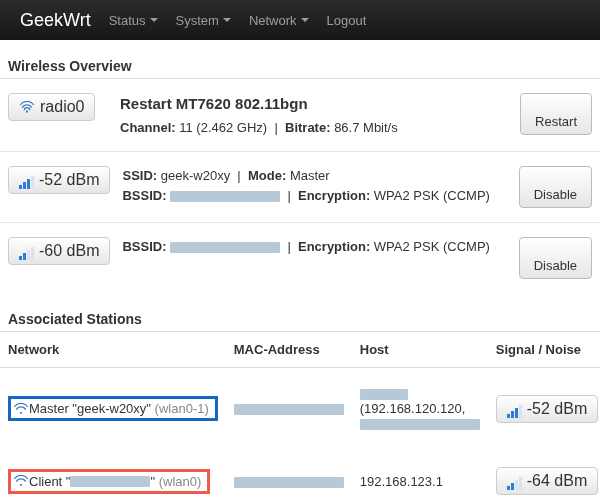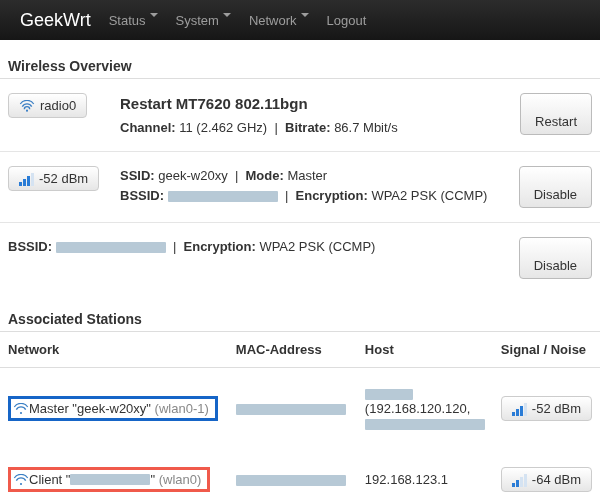--- a/index.html
+++ b/index.html
@@ -27,20 +27,21 @@
     color: #fff;
     font-size: 18px;
     margin-right: 18px;
     white-space: nowrap;
   }
   .nav-item {
     color: #9d9d9d;
     margin-right: 18px;
     font-size: 13px;
     display: inline-flex;
+    align-items: center;
     cursor: pointer;
   }
   .caret {
     display: inline-block;
     width: 0; height: 0;
     margin-left: 4px;
     border-left: 4px solid transparent;
     border-right: 4px solid transparent;
     border-top: 4px solid #9d9d9d;
     vertical-align: middle;
@@ -65,21 +66,21 @@
   .badge-box {
     flex: 0 0 100px;
   }
   .btn {
     display: inline-flex;
     align-items: center;
     border: 1px solid #ccc;
     border-radius: 4px;
     background: linear-gradient(#fff, #e6e6e6);
     padding: 4px 10px;
-    font-size: 13px;
+    font-size: 16px;
     color: #333;
     cursor: pointer;
     white-space: nowrap;
   }
   .btn svg { margin-right: 5px; }
   .info {
     flex: 1 1 auto;
     font-size: 13px;
     line-height: 1.5;
   }
@@ -243,20 +244,28 @@
         <b>Encryption:</b>
         <span>WPA2 PSK (CCMP)</span>
       </div>
     </div>
     <div class="right-btn-cell">
       <button class="right-btn">Disable</button>
     </div>
   </div>
 
   <div class="row last">
+    <div class="badge-box">
+      <span class="btn">
+        <span class="sig dim">
+          <span class="b1"></span><span class="b2"></span><span class="b3"></span><span class="b4"></span>
+        </span>
+        <span>-60 dBm</span>
+      </span>
+    </div>
     <div class="info">
       <div>
         <b>BSSID:</b>
         <span class="redact" style="width:110px"></span>
         &nbsp;|&nbsp;
         <b>Encryption:</b>
         <span>WPA2 PSK (CCMP)</span>
       </div>
     </div>
     <div class="right-btn-cell">

